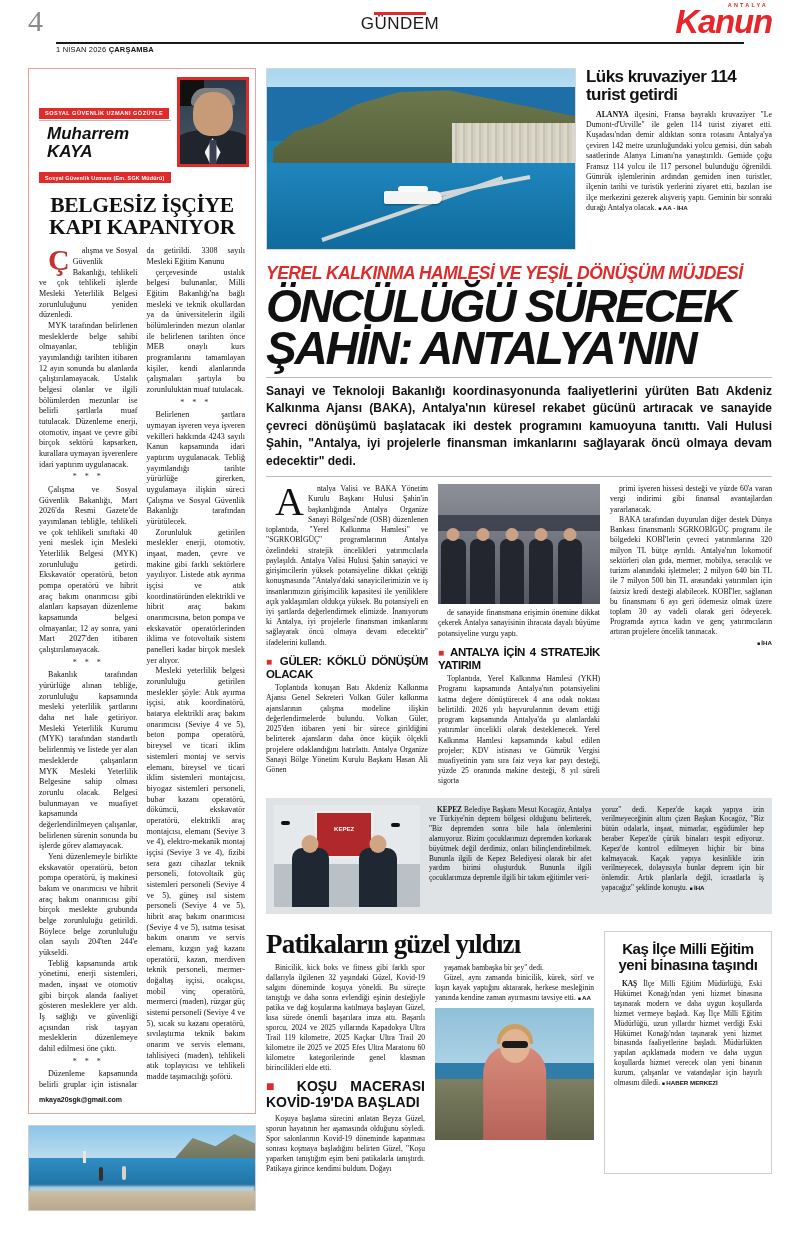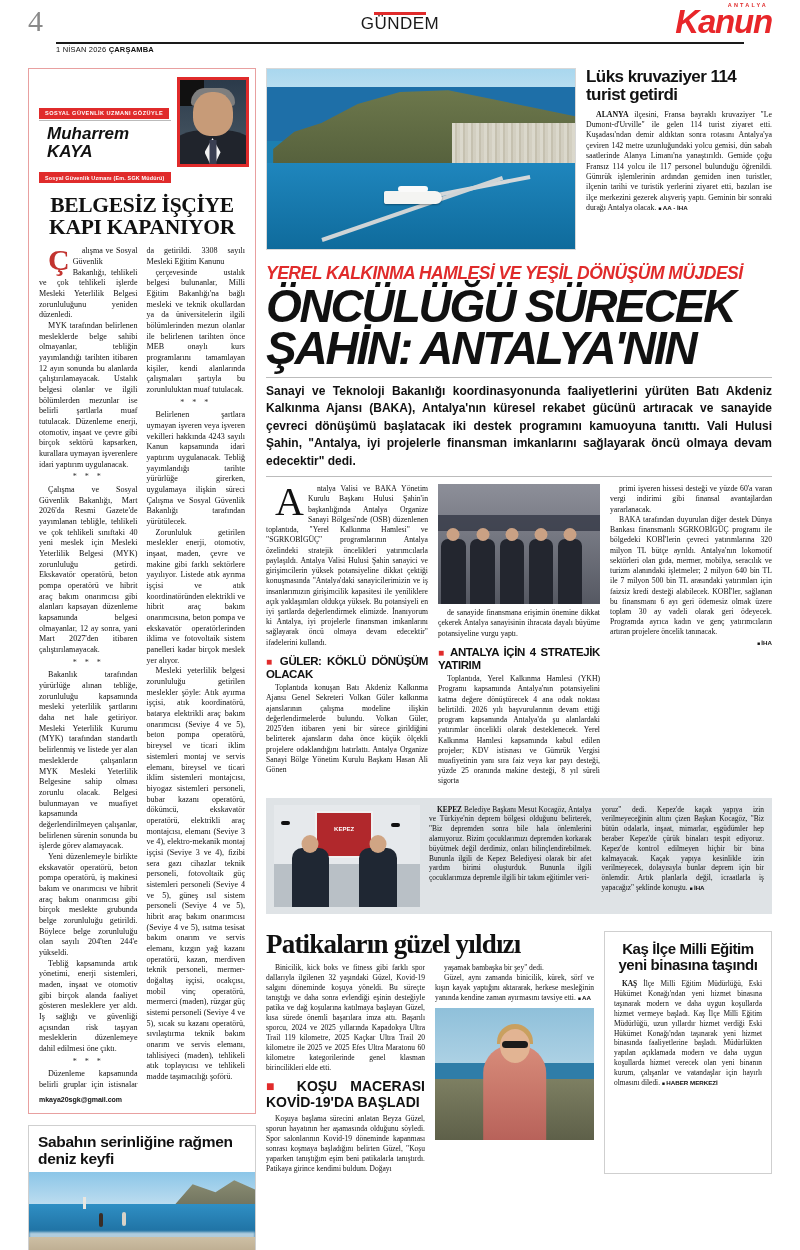--- a/index.html
+++ b/index.html
@@ -316,21 +316,20 @@
           <p>çerçevesinde ustalık belgesi bulunanlar, Milli Eğitim Bakanlığı'na bağlı mesleki ve teknik okullardan ya da üniversitelerin ilgili bölümlerinden mezun olanlar ile belirlenen tarihten önce MEB onaylı kurs programlarını tamamlayan kişiler, kendi alanlarında çalışmaları şartıyla bu zorunluluktan muaf tutulacak.</p>
           <p class="sep">* * *</p>
           <p>Belirlenen şartlara uymayan işveren veya işveren vekilleri hakkında 4243 sayılı Kanun kapsamında idari yaptırım uygulanacak. Tebliğ yayımlandığı tarihte yürürlüğe girerken, uygulamaya ilişkin süreci Çalışma ve Sosyal Güvenlik Bakanlığı tarafından yürütülecek.</p>
           <p>Zorunluluk getirilen meslekler enerji, otomotiv, inşaat, maden, çevre ve makine gibi farklı sektörlere yayılıyor. Listede atık ayrıma işçisi ve atık koordinatöründen elektrikli ve hibrit araç bakım onarımcısına, beton pompa ve ekskavatör operatörlerinden iklima ve fotovoltaik sistem panelleri kadar birçok meslek yer alıyor.</p>
           <p>Mesleki yeterlilik belgesi zorunluluğu getirilen meslekler şöyle: Atık ayırma işçisi, atık koordinatörü, batarya elektrikli araç bakım onarımcısı (Seviye 4 ve 5), beton pompa operatörü, bireysel ve ticari iklim sistemleri montaj ve servis elemanı, bireysel ve ticari iklim sistemleri montajcısı, biyogaz sistemleri personeli, bubar kazanı operatörü, dökümcü, ekskavatör operatörü, elektrikli araç montajcısı, elemanı (Seviye 3 ve 4), elektro-mekanik montaj işçisi (Seviye 3 ve 4), fizibi sera gazı cihazlar teknik personeli, fotovoltaik güç sistemleri personeli (Seviye 4 ve 5), güneş ısıl sistem personeli (Seviye 4 ve 5), hibrit araç bakım onarımcısı (Seviye 4 ve 5), ısıtma tesisat bakım onarım ve servis elemanı, kızgın yağ kazanı operatörü, kazan, merdiven teknik personeli, mermer-doğaltaş işçisi, ocakçısı, mobil vinç operatörü, mermerci (maden), rüzgar güç sistemi personeli (Seviye 4 ve 5), sıcak su kazanı operatörü, sıvılaştırma teknik bakım onarım ve servis elemanı, tahlisiyeci (maden), tehlikeli atık toplayıcısı ve tehlikeli madde taşımacılığı şoförü.</p>
         </div>
         <div class="col-email">mkaya20sgk@gmail.com</div>
       </div>
 
       <div class="card">
-        <div class="card-title">Sabahın serinliğine rağmen deniz keyfi</div>
         <div class="beach-img">
           <div class="bh-sky"></div>
           <div class="bh-hill"></div>
           <div class="bh-sea"></div>
           <div class="bh-tower"></div>
           <div class="bh-foam"></div>
           <div class="bh-sand"></div>
           <div class="bh-p1"></div>
           <div class="bh-p2"></div>
         </div>

